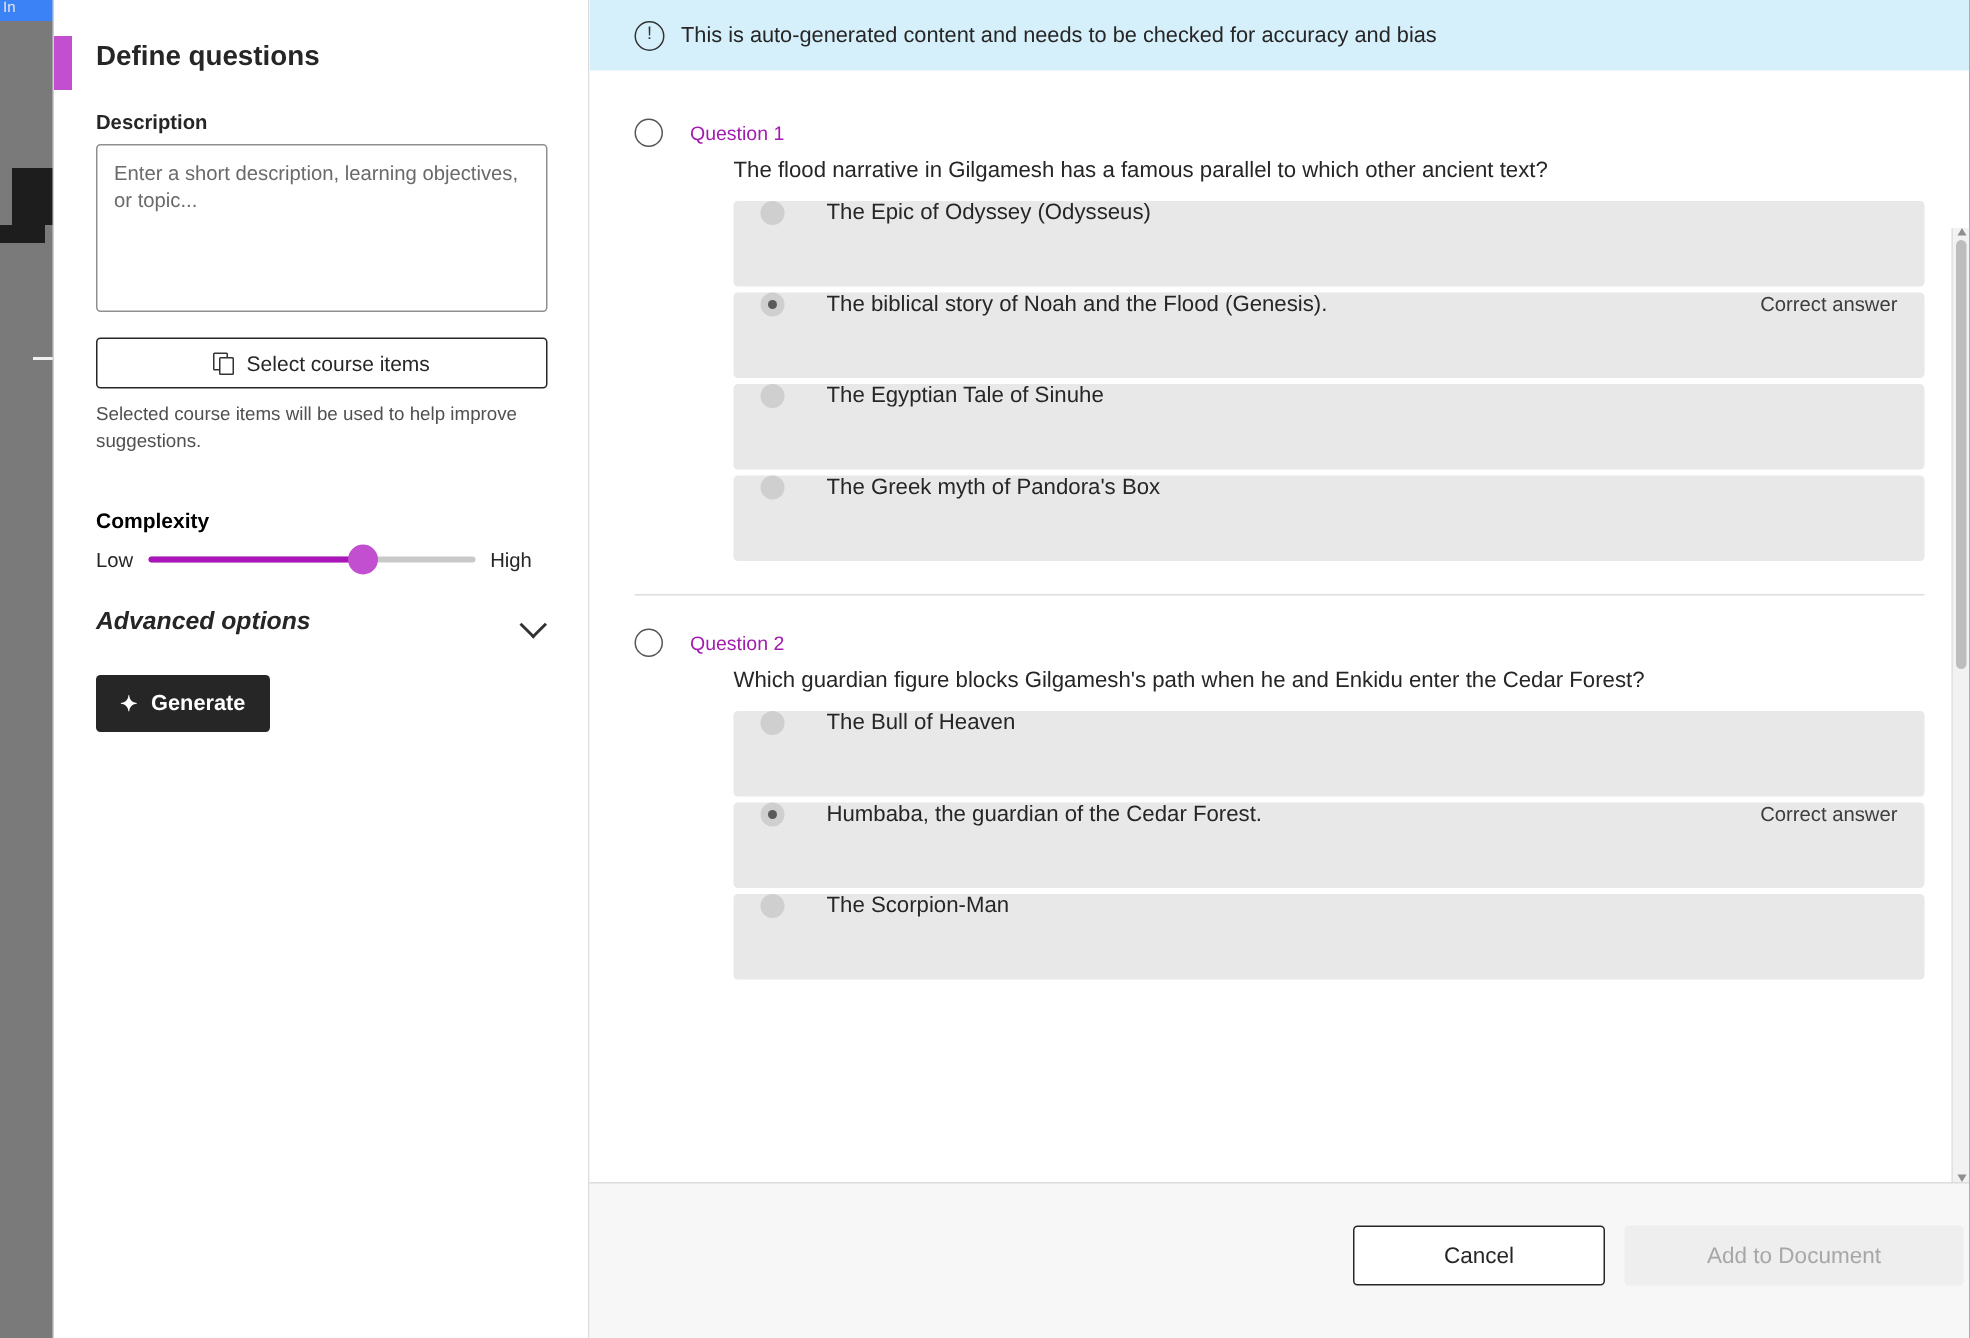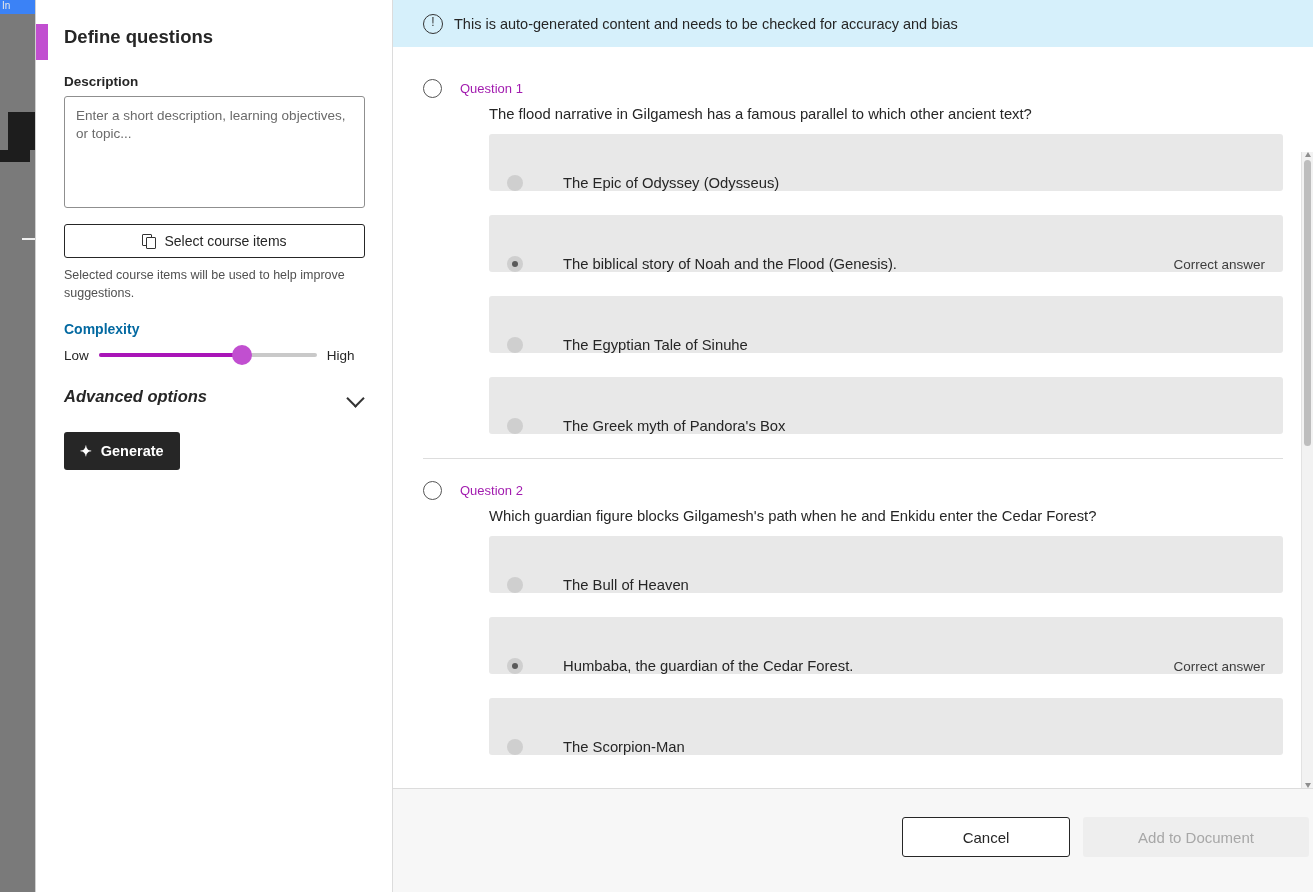--- a/index.html
+++ b/index.html
@@ -195,24 +195,24 @@
     background: #fff;
   }
   .hint {
     margin-top: 8px;
     font-size: 12.5px;
     color: #505050;
     line-height: 1.45;
     width: 290px;
   }
   .complexity-label {
-    margin-top: 19px;
+    margin-top: 36px;
     font-size: 14px;
     font-weight: bold;
-    color: #0369a1;
+    color: #000000;
   }
   .slider-row {
     margin-top: 8px;
     display: flex;
     align-items: center;
     gap: 10px;
   }
   .slider-end {
     font-size: 13.5px;
     color: #262626;
@@ -365,27 +365,26 @@
     font-size: 14.8px;
     color: #262626;
   }
   .answers {
     margin-left: 66px;
   }
   .answer {
     height: 57px;
     background: #e8e8e8;
     border-radius: 3px;
-    margin-bottom: 24px;
+    margin-bottom: 4px;
     display: flex;
-    align-items: flex-end;
+    align-items: flex-start;
     padding: 0 18px 0 18px;
     box-sizing: border-box;
     position: relative;
-    gap: 12px;
   }
   .ans-radio {
     width: 16px; height: 16px;
     border-radius: 50%;
     background: #cfcfcf;
     flex: none;
     margin-right: 28px;
     cursor: pointer;
     position: relative;
   }

